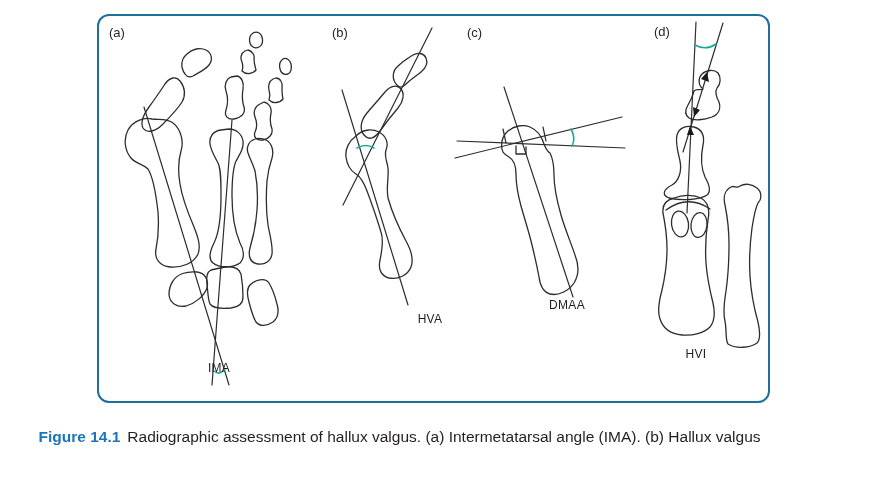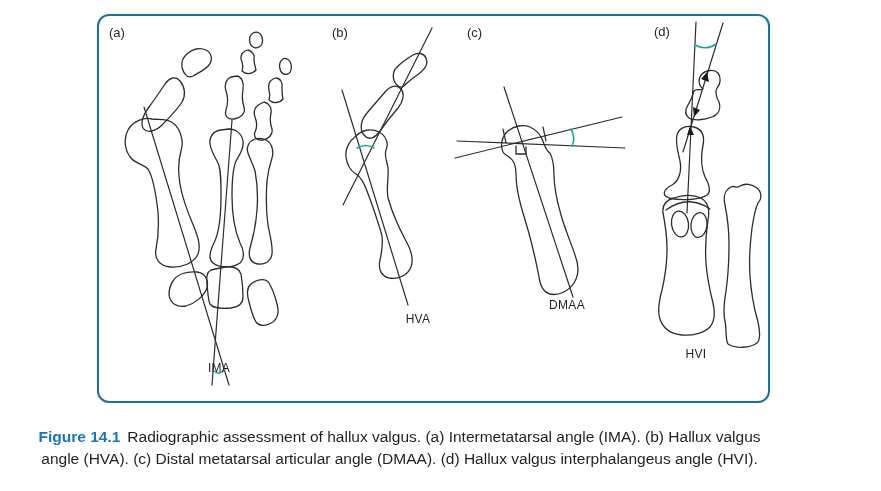--- a/index.html
+++ b/index.html
@@ -113,22 +113,21 @@
       <polygon class="arrow" points="690,126 694,135 687,135"></polygon>
     </g>
   </svg>
 
   <span class="lbl" style="left:109px;top:25px">(a)</span>
   <span class="lbl" style="left:332px;top:25px">(b)</span>
   <span class="lbl" style="left:467px;top:25px">(c)</span>
   <span class="lbl" style="left:654px;top:24px">(d)</span>
 
   <span class="angle-lbl" style="left:219px;top:361px">IMA</span>
-  <span class="angle-lbl" style="left:418px;top:312px">HVA</span>
+  <span class="angle-lbl" style="left:430px;top:312px">HVA</span>
   <span class="angle-lbl" style="left:567px;top:298px">DMAA</span>
   <span class="angle-lbl" style="left:696px;top:347px">HVI</span>
 
   <div class="caption">
     <span class="fig-label">Figure 14.1</span><span>Radiographic assessment of hallux valgus. (a) Intermetatarsal angle (IMA). (b) Hallux valgus</span><br>
-    <span>angle (HVA). (c) Distal metatarsal articular angle (DMAA). (d) Hallux valgus interphalangeus angle (HVI).</span>
   </div>
 
 </div>
 
 </body></html>

